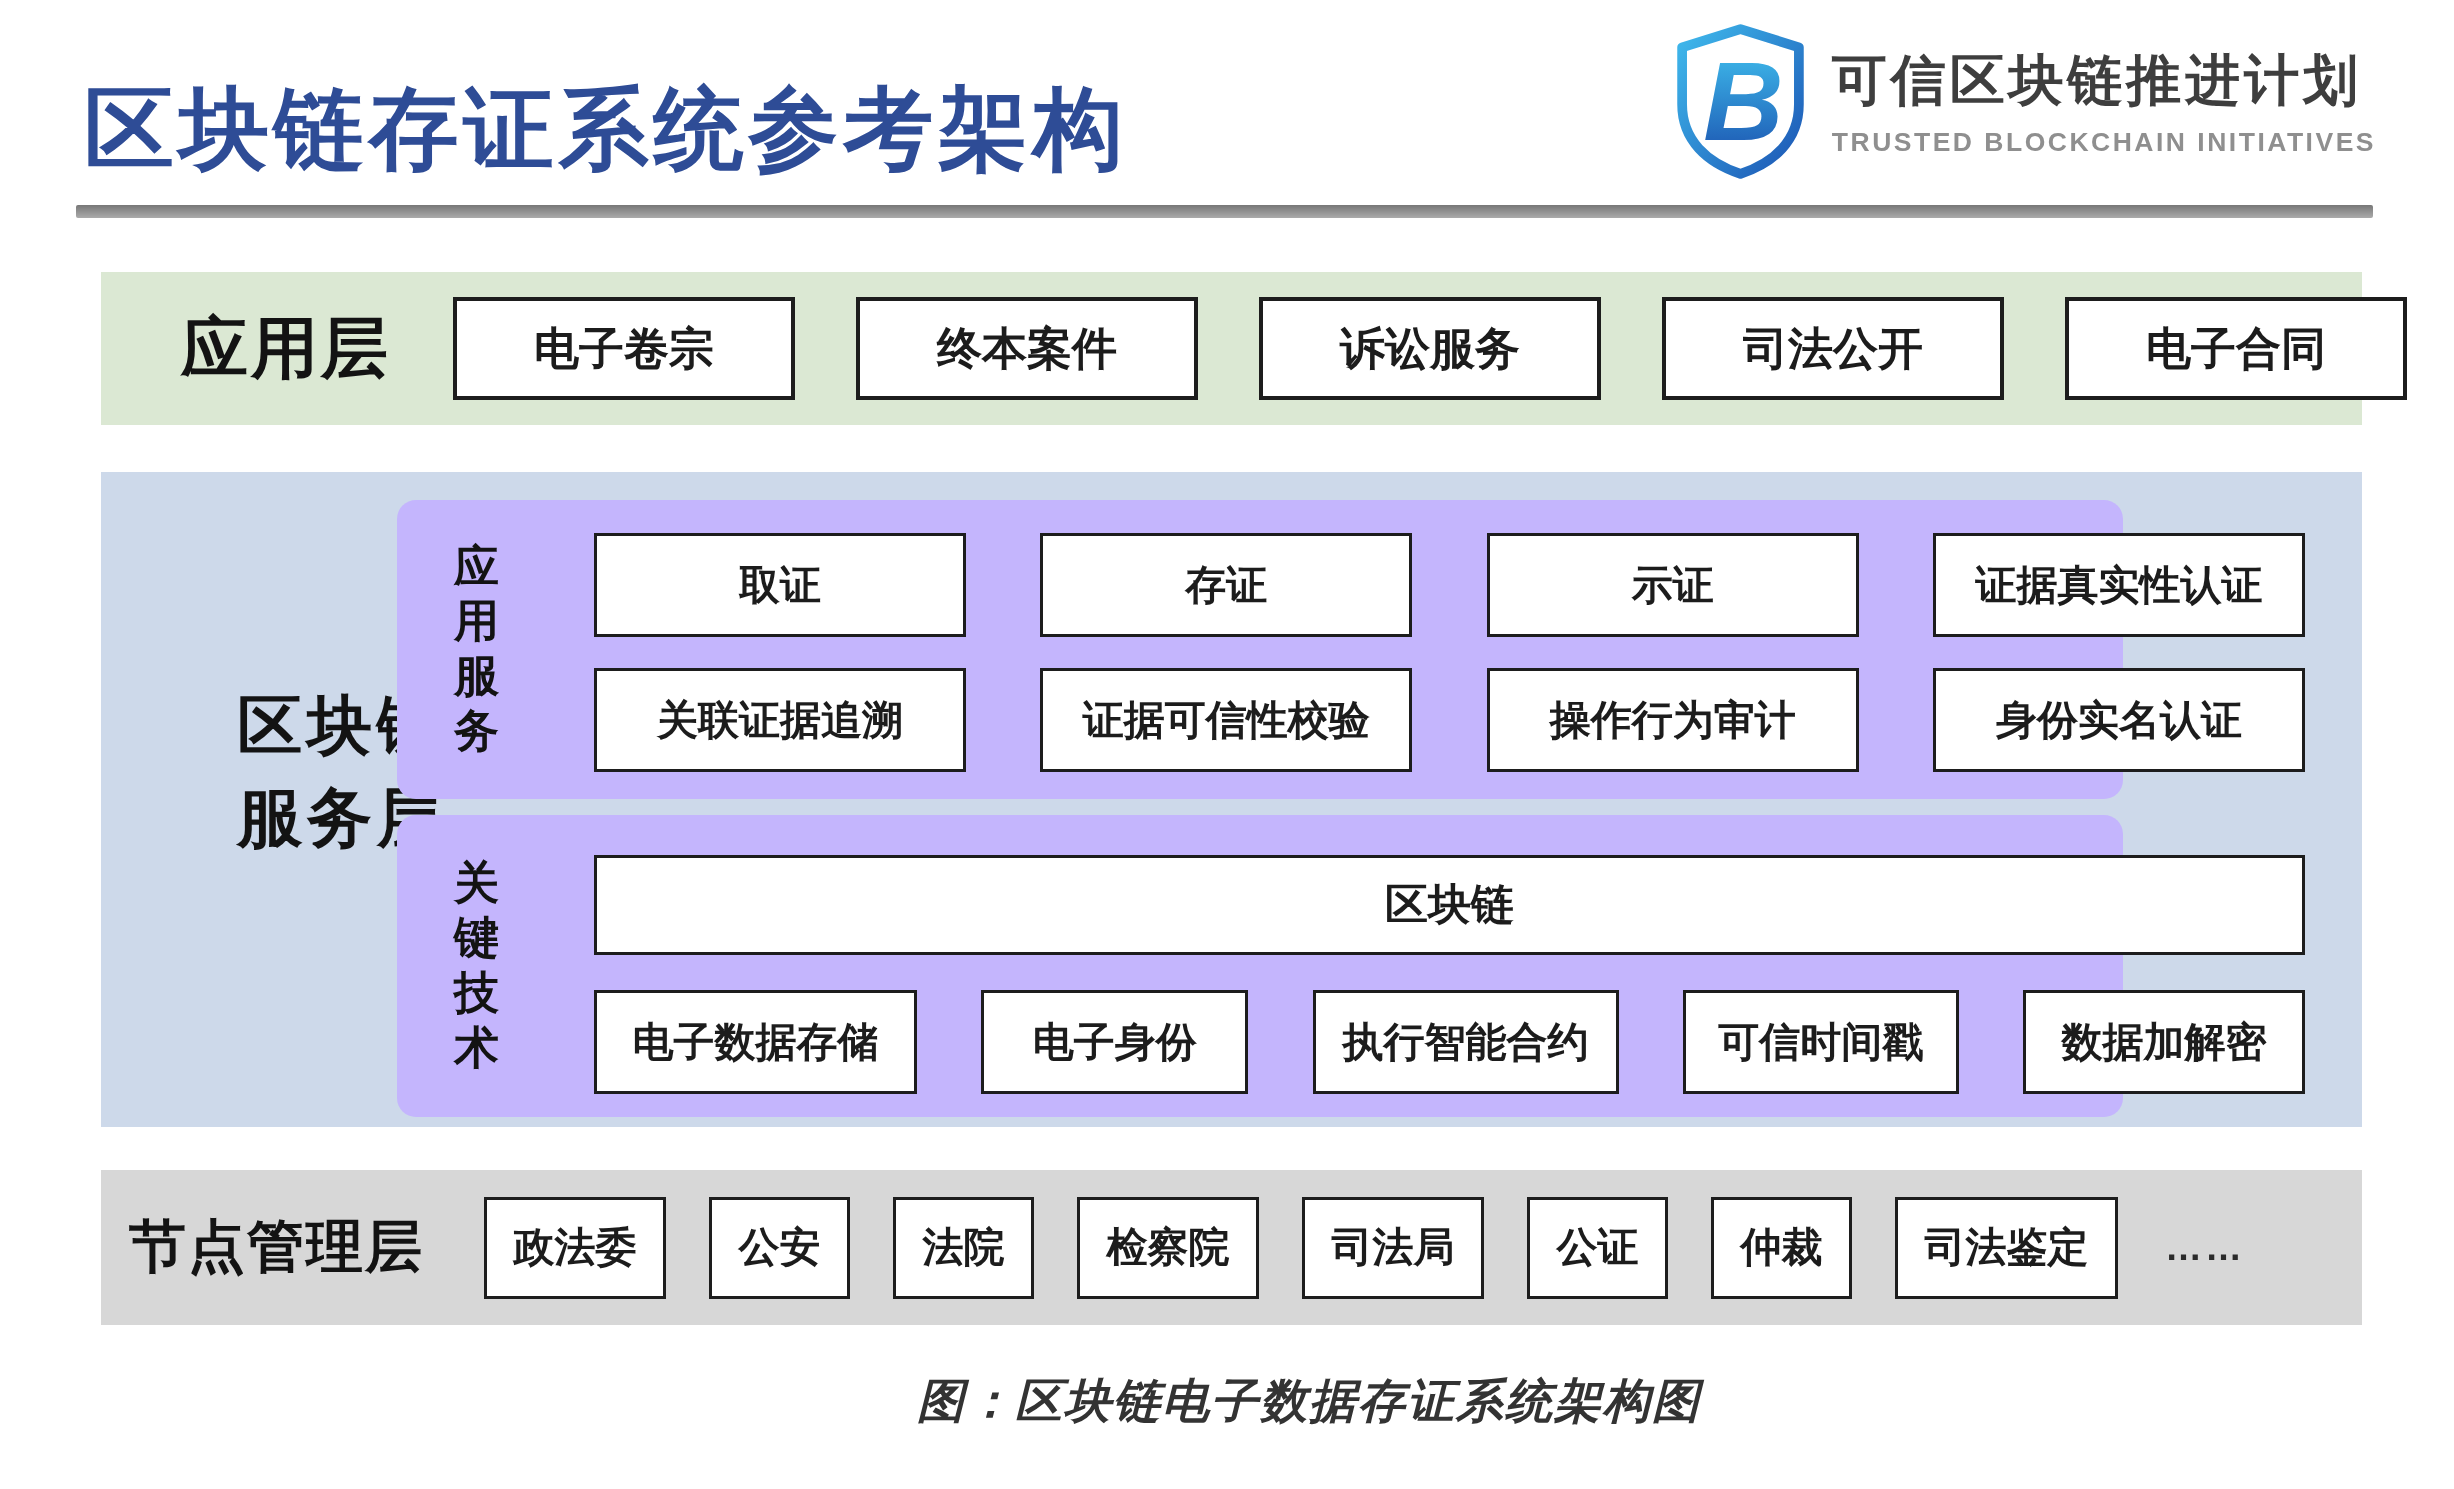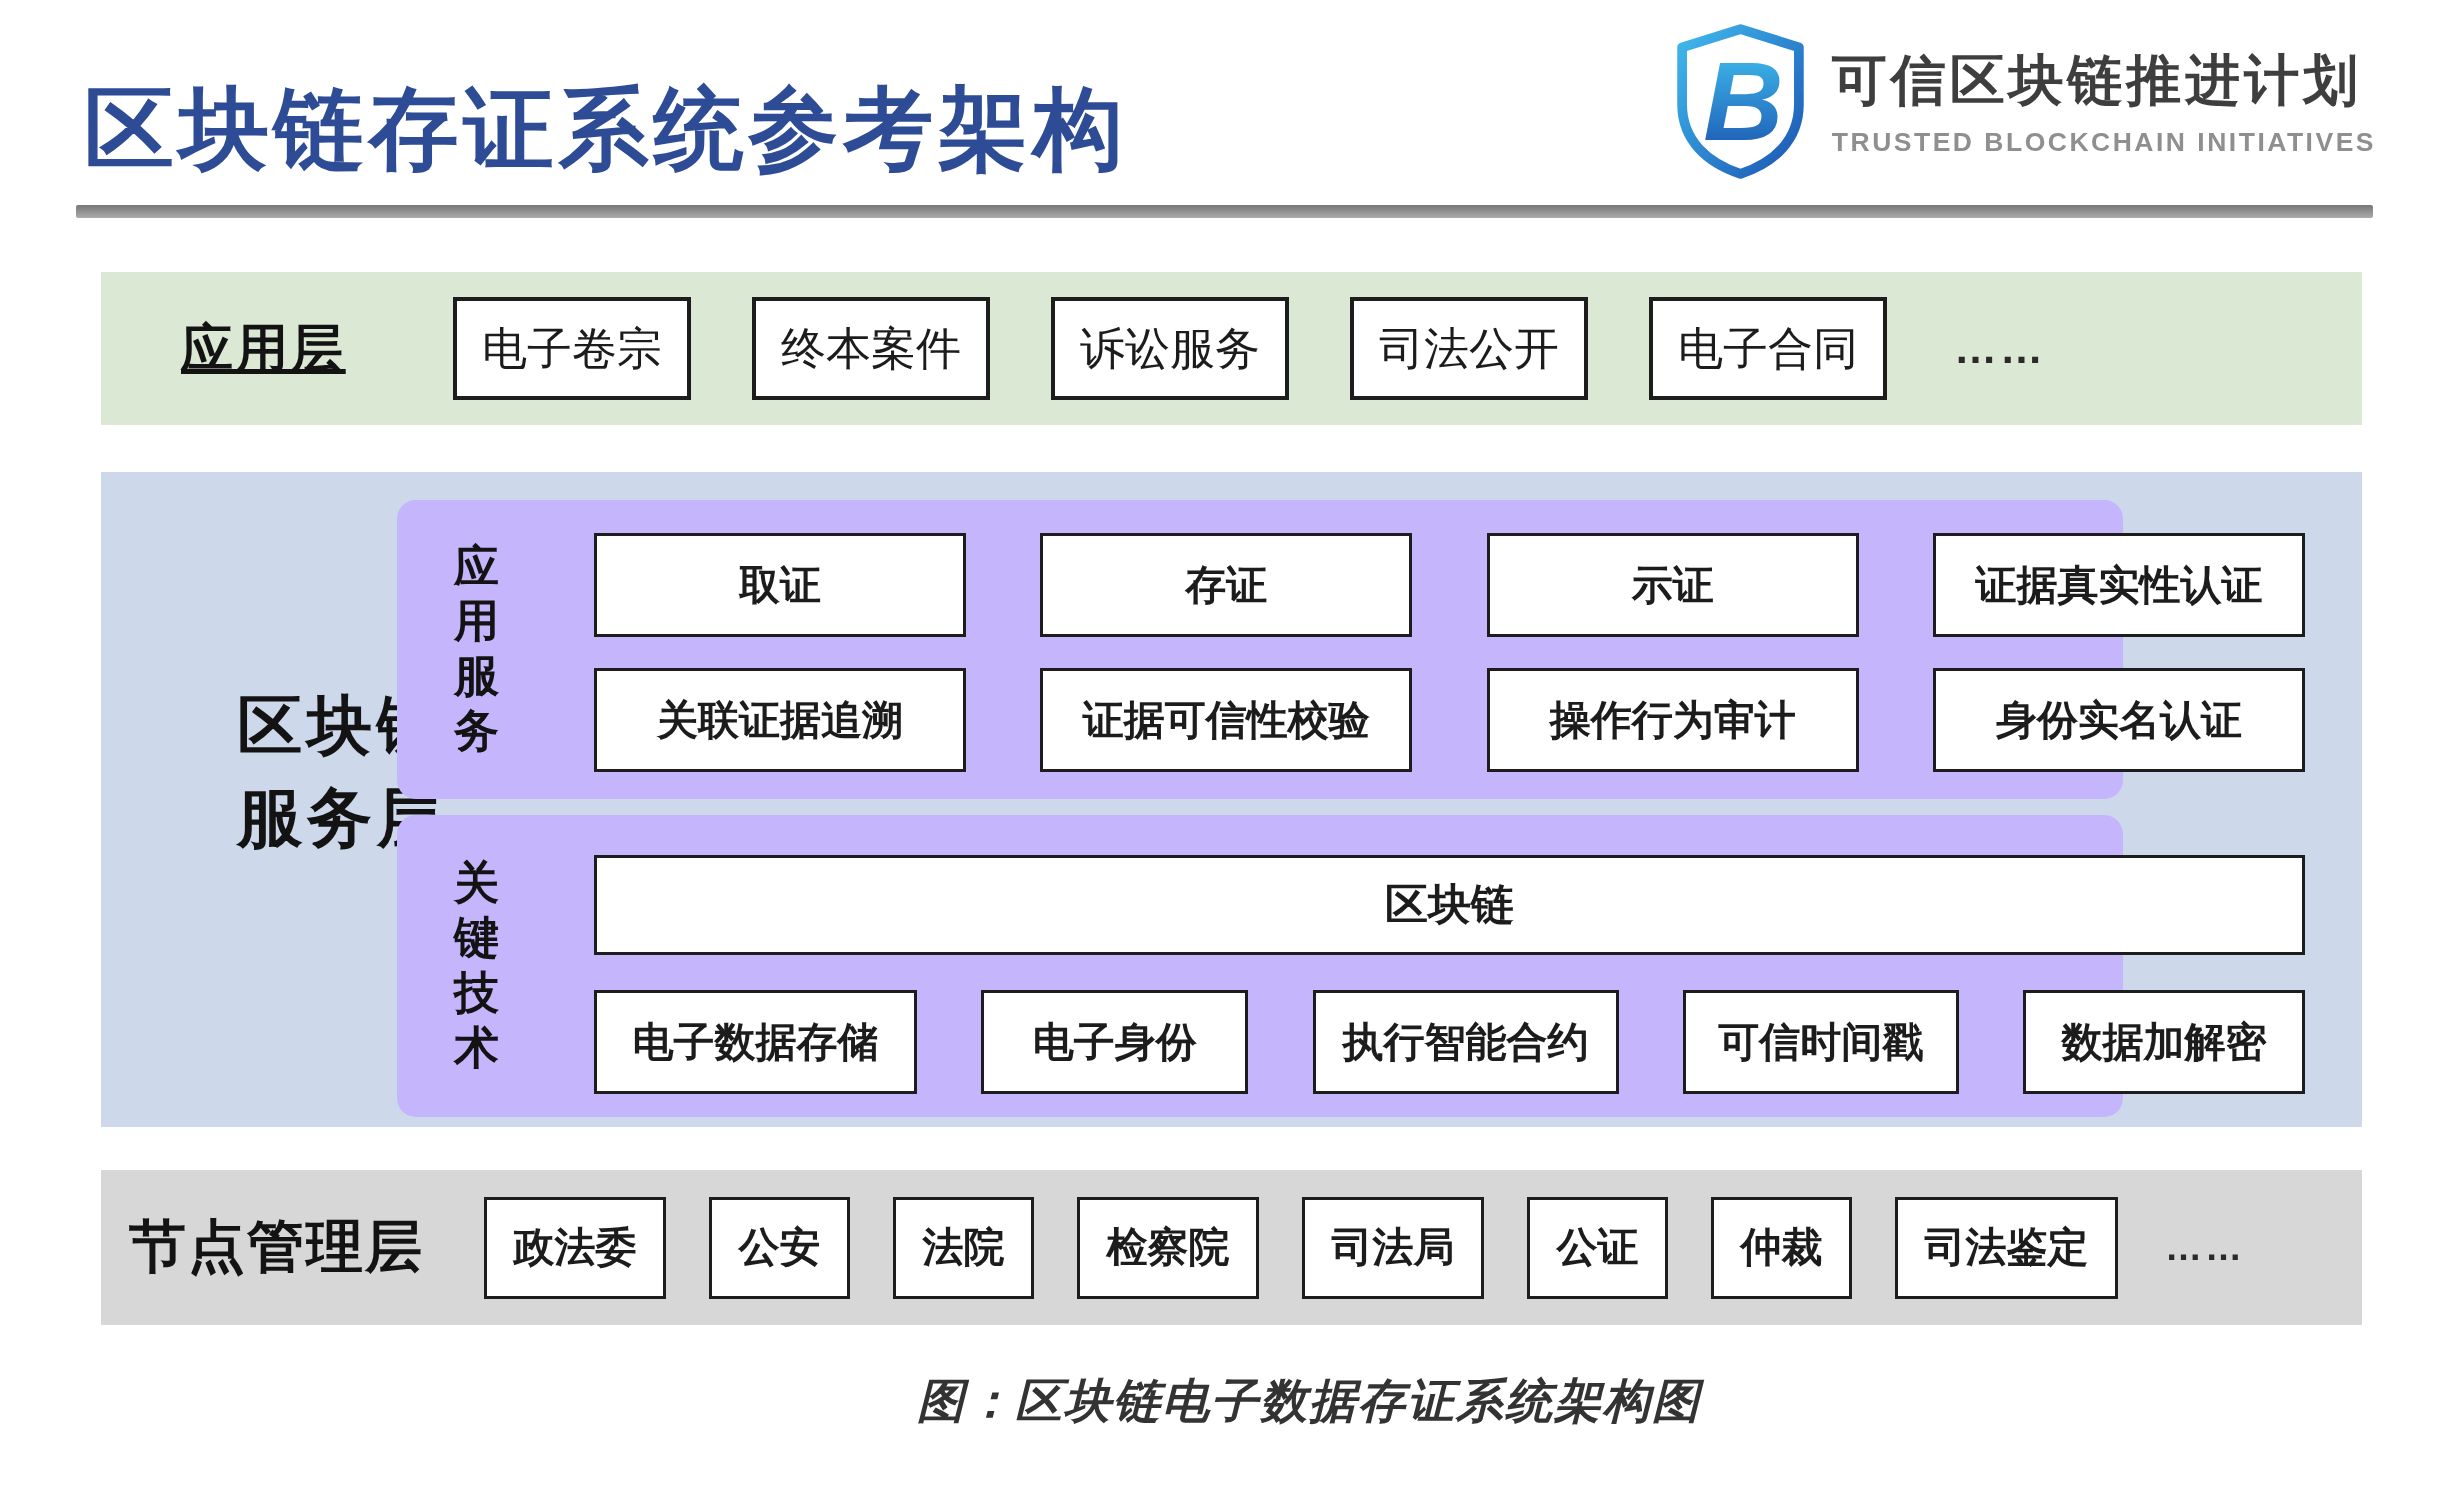--- a/index.html
+++ b/index.html
@@ -27,31 +27,31 @@
 
   
   .band { position:absolute; left:101px; width:2261px; }
   .band-app  { top:272px; height:153px; background:#dbe8d3; }
   .band-srv  { top:472px; height:655px; background:#cdd9ea; }
   .band-node { top:1170px; height:155px; background:#d7d7d7; }
 
   .hflex { display:flex; align-items:center; height:100%; }
 
   .layer-label { font-weight:900; color:#131313; flex:0 0 auto; }
-  .band-app  .layer-label { margin-left:80px; width:233px; font-size:52px; letter-spacing:2.9px;text-decoration:underline; }
+  .band-app  .layer-label { margin-left:80px; width:233px; font-size:67px; letter-spacing:2.9px; }
   .band-node .layer-label { margin-left:28px; width:316px; font-size:57px; letter-spacing:2px; }
 
   .wbox {
     background:#ffffff; border:4.9px solid #1d1d1d; box-sizing:border-box;
     display:flex; align-items:center; justify-content:center;
     color:#1c1c1c; white-space:nowrap;
   }
 
   .app-boxes { display:flex; align-items:center; gap:61px; margin-left:39px; }
-  .app-box { width:238px; height:103px; font-size:45px; font-weight:400; }
+  .app-box { width:342px; height:103px; font-size:45px; font-weight:700; }
 
   .ellipsis { font-size:43px; font-weight:700; color:#2a2a2a; letter-spacing:2.9px; margin-left:67px; }
 
   
   .srv-label {
     position:absolute; left:93px; top:208px; width:296px;
     text-align:center; font-size:65px; font-weight:900; line-height:1.42;
     letter-spacing:4.9px; white-space:pre-line; color:#131313;
   }
   .panel { position:absolute; left:296px; width:1726px; background:#c4b5fd;border-radius:19px; }

